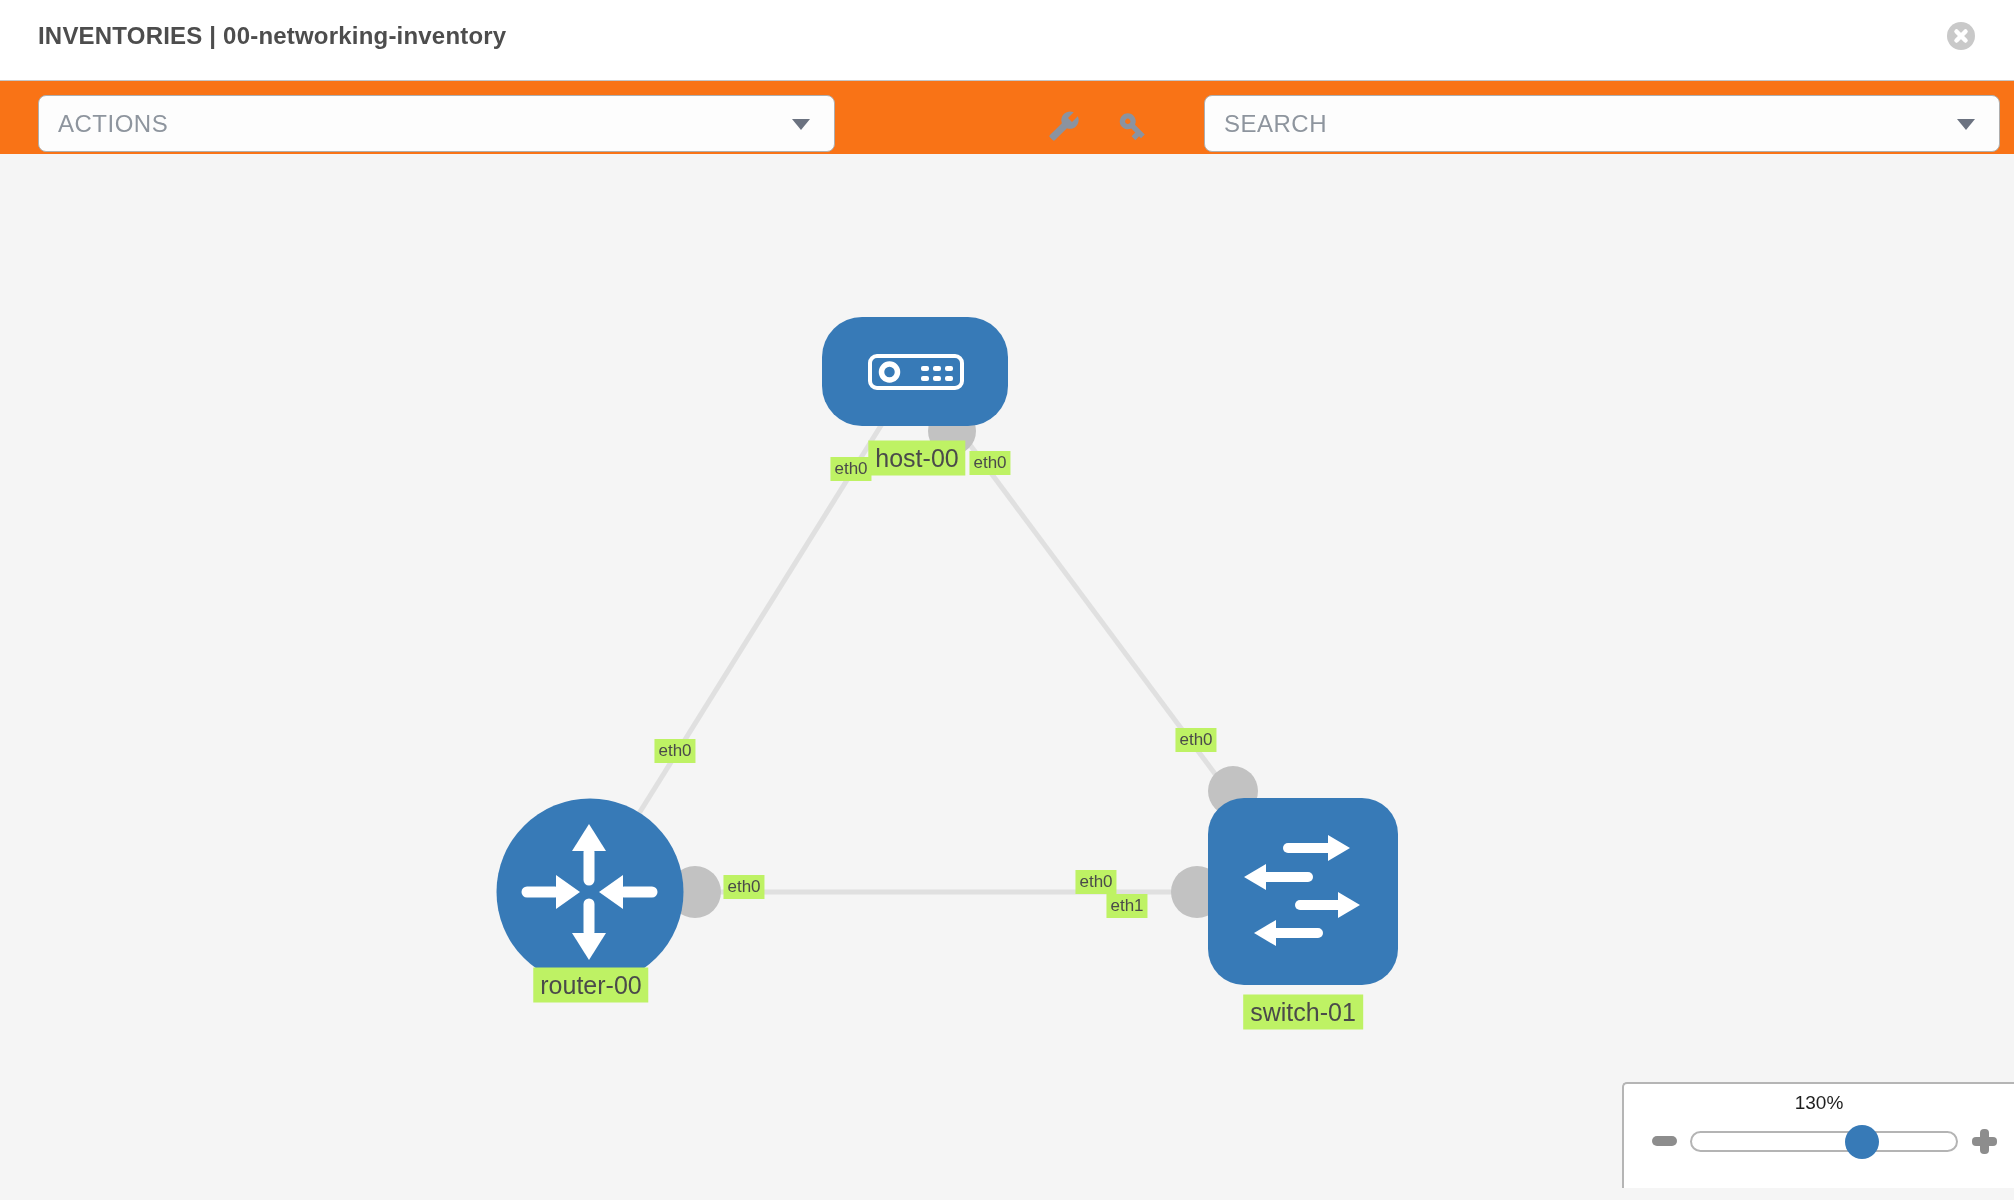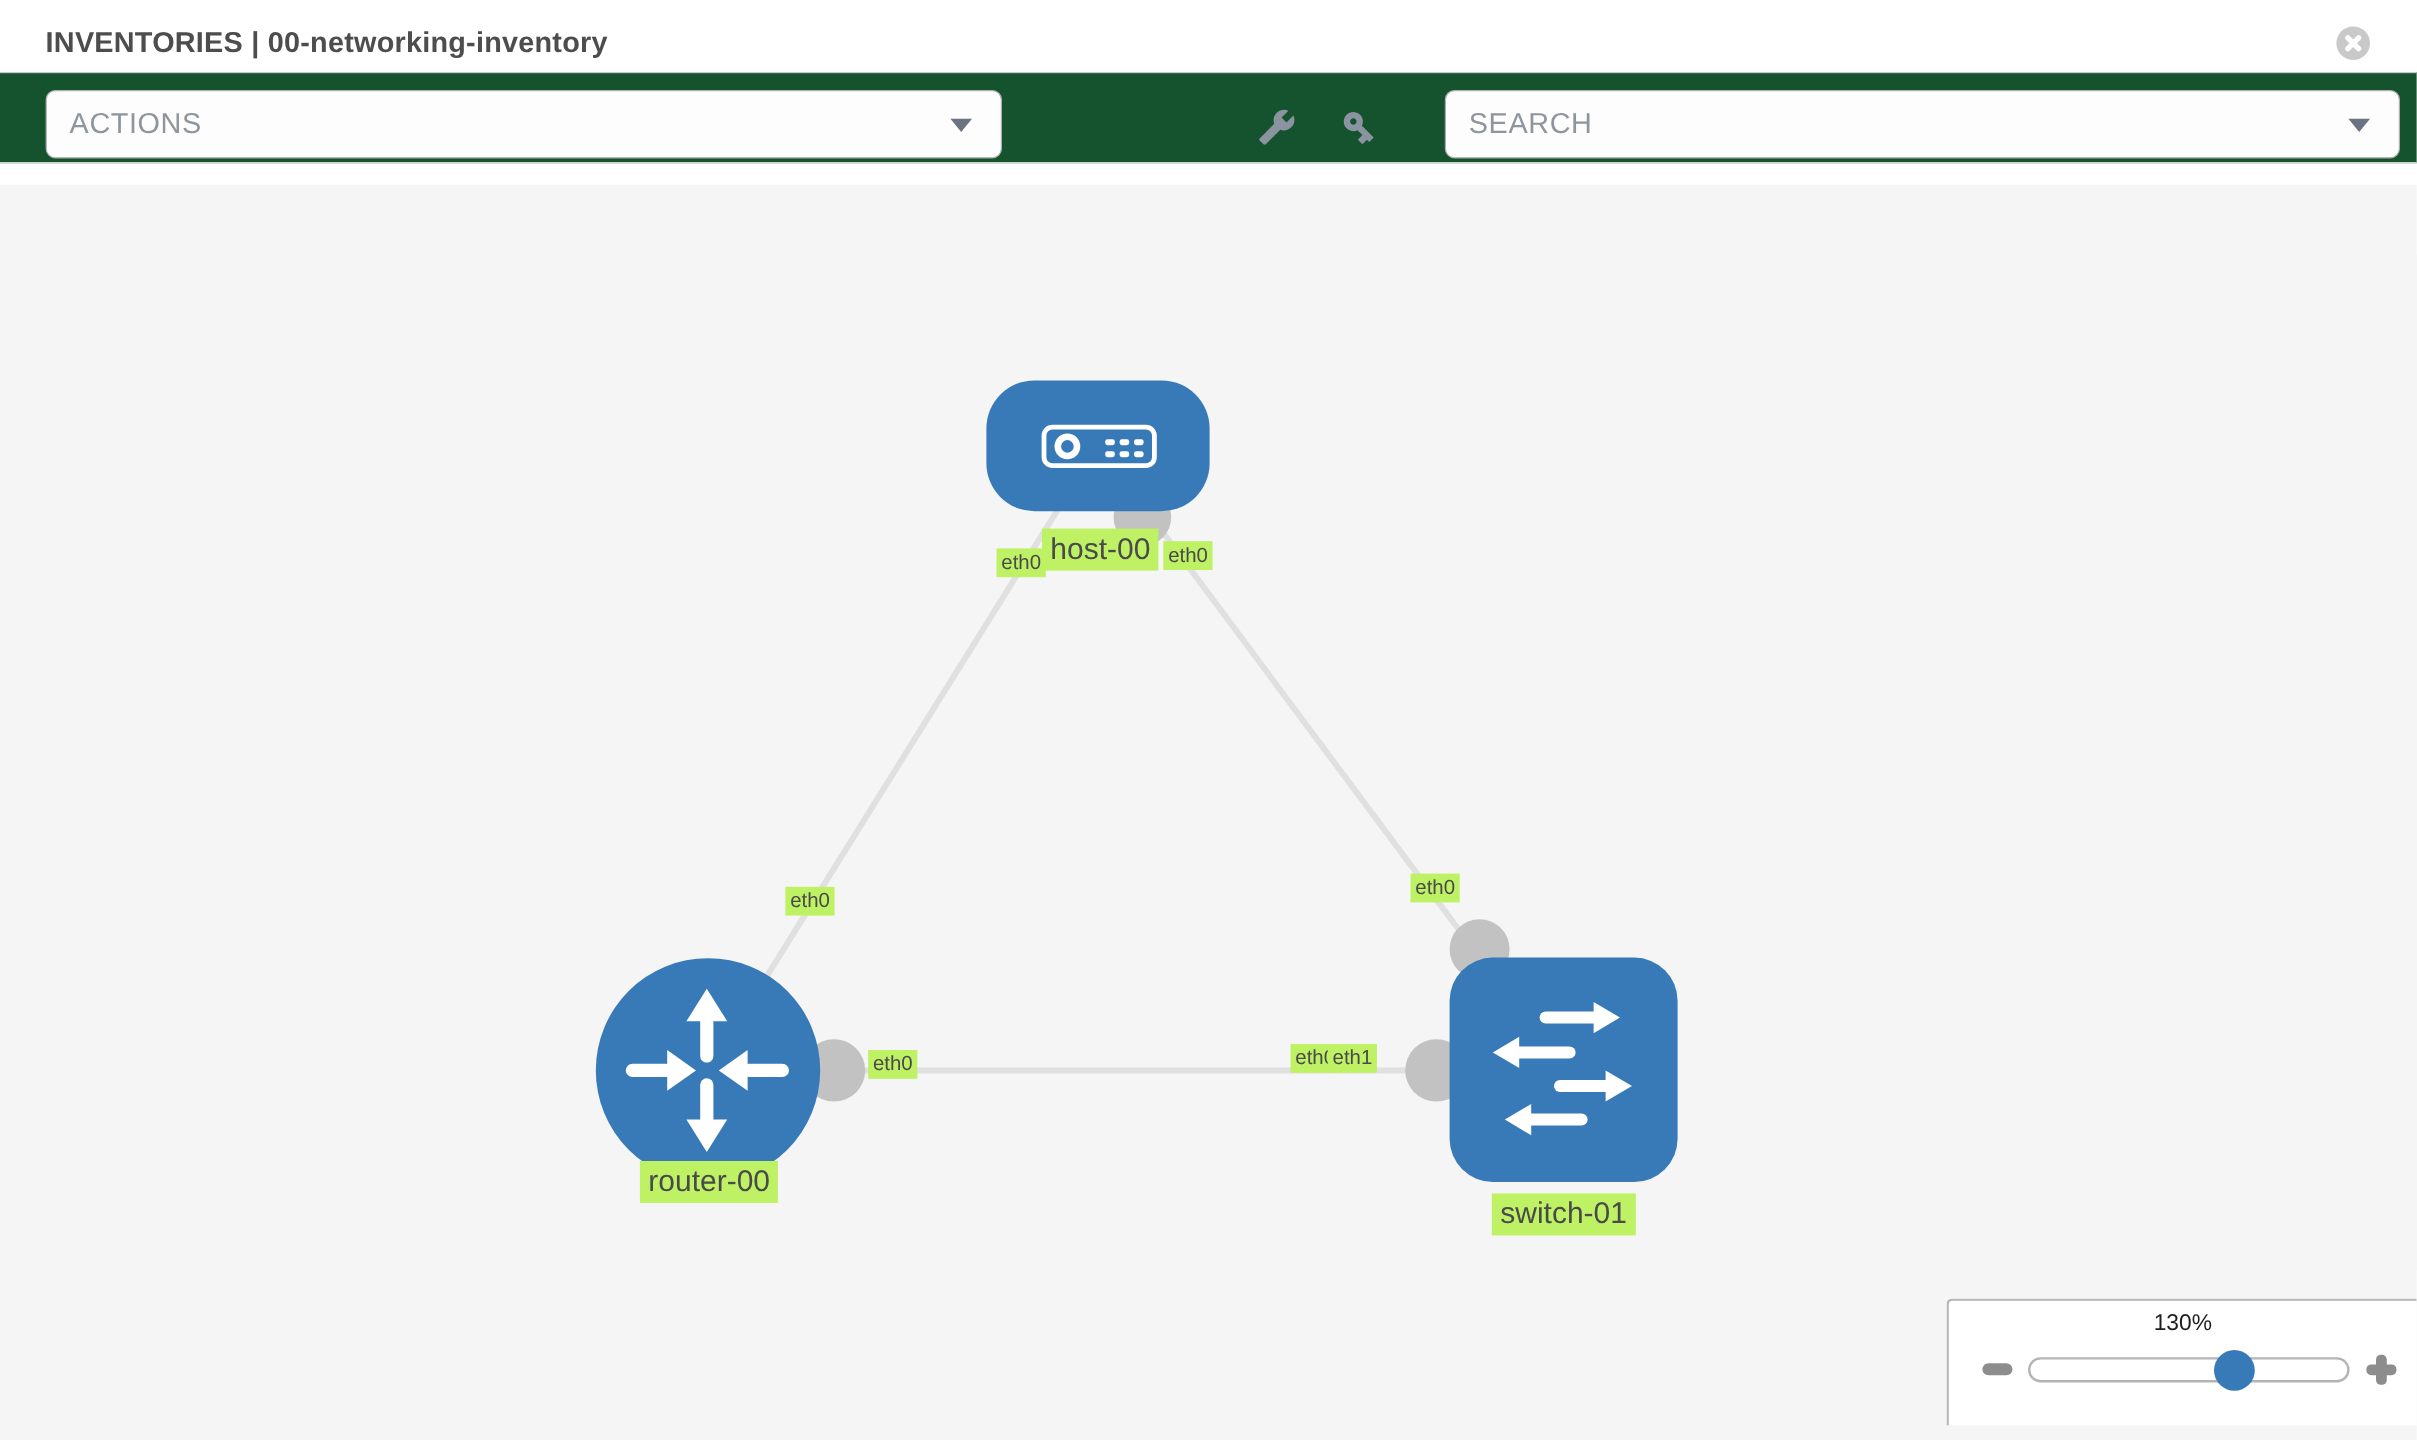--- a/index.html
+++ b/index.html
@@ -8,21 +8,21 @@
 
   
   .header{position:absolute;left:0;top:0;width:100%;height:72px;background:#fff;}
   .page-title{position:absolute;left:38px;top:50%;transform:translateY(-50%);
     font-size:24px;font-weight:700;color:var(--header-text,#4d4d4d);letter-spacing:.2px;}
   .close-btn{position:absolute;left:1947px;top:22px;width:28px;height:28px;border:none;
     border-radius:50%;background:#c9c9c9;padding:0;cursor:pointer;}
   .close-btn svg{display:block;margin:auto;}
 
   
-  .toolbar{position:absolute;left:0;top:60px;width:100%;height:76px;background:#14532d;
+  .toolbar{position:absolute;left:0;top:80px;width:100%;height:76px;background:#f97316;
     border-top:1px solid #c6c6c6;border-bottom:1px solid #d2d2d2;box-sizing:border-box;}
   .select-box{position:absolute;top:14px;height:57px;background:#fdfdfd;border:1px solid #aeaeae;
     border-radius:8px;box-sizing:border-box;cursor:pointer;}
   .select-box .sel-label{position:absolute;left:19px;top:50%;transform:translateY(-50%);
     font-size:24px;color:var(--placeholder-text,#8e959e);letter-spacing:.5px;}
   .chevron{position:absolute;right:24px;top:50%;margin-top:-5px;width:0;height:0;
     border-left:9px solid transparent;border-right:9px solid transparent;
     border-top:11px solid #6b7280;}
   .actions-box{left:38px;width:797px;}
   .search-box{left:1182px;width:796px;margin-left:22px;}
@@ -161,21 +161,21 @@
     <div class="chip node-chip" style="left:917px;top:304px;text-align:center;">host-00</div>
     <div class="chip node-chip" style="left:591px;top:831px;">router-00</div>
     <div class="chip node-chip" style="left:1303px;top:858px;">switch-01</div>
 
     <div class="chip if-chip" style="left:851px;top:315px;">eth0</div>
     <div class="chip if-chip" style="left:990px;top:309px;">eth0</div>
     <div class="chip if-chip" style="left:675px;top:597px;">eth0</div>
     <div class="chip if-chip" style="left:1196px;top:586px;">eth0</div>
     <div class="chip if-chip" style="left:744px;top:733px;">eth0</div>
     <div class="chip if-chip" style="left:1096px;top:728px;z-index:1;">eth0</div>
-    <div class="chip if-chip" style="left:1127px;top:728px;z-index:2;">eth1</div>
+    <div class="chip if-chip" style="left:1127px;top:752px;z-index:2;">eth1</div>
 
     <div class="zoom-panel">
       <div class="zoom-value">130%</div>
       <button class="zoom-minus"></button>
       <div class="zoom-track"></div>
       <div class="zoom-thumb"></div>
       <button class="zoom-plus">
         <i class="h"></i>
         <i class="v"></i>
       </button>

